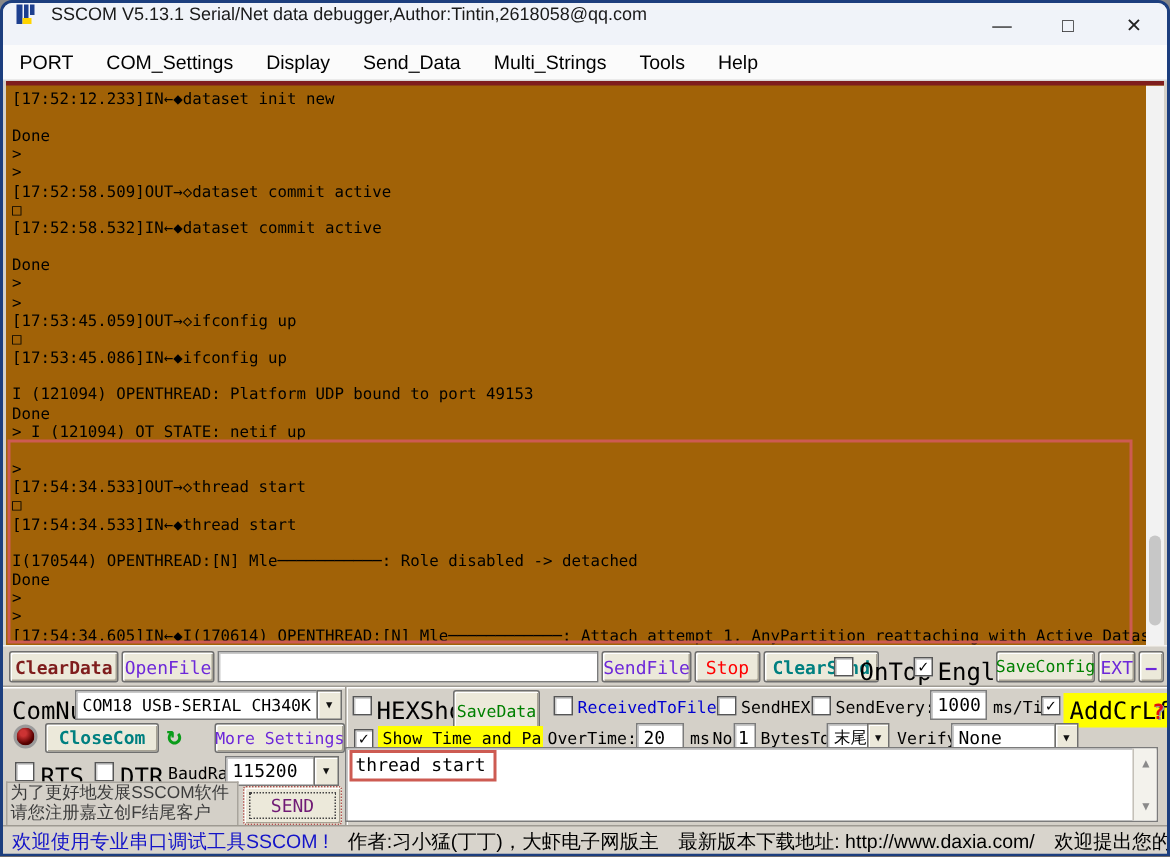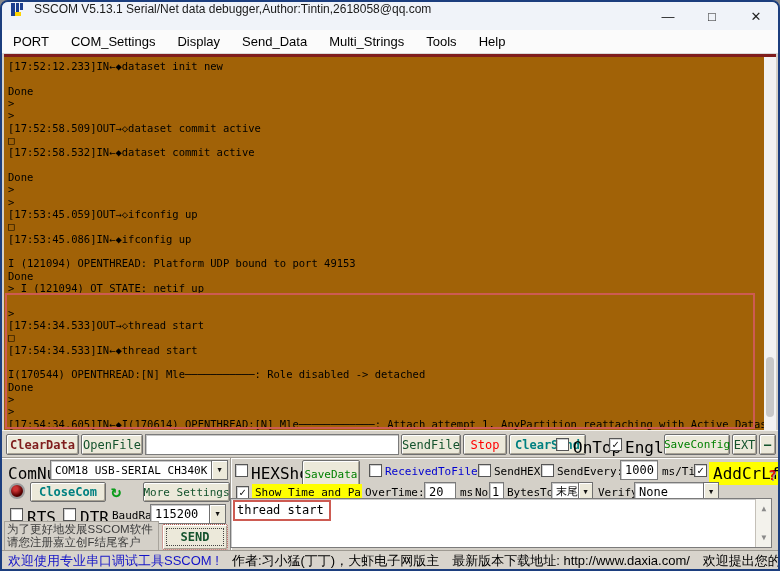--- a/index.html
+++ b/index.html
@@ -29,21 +29,21 @@
   
   .panel { position:absolute; left:0; top:428px; width:776px; height:120px; background:#d4d0c8;
            border-top:1px solid #f4f2ee; font-family:"DejaVu Sans Mono",monospace; }
   .hgroove { position:absolute; left:0; top:26px; width:776px; height:2px;
              border-top:1px solid #9e9a92; border-bottom:1px solid #fff; }
   .vgroove { position:absolute; left:228px; top:27px; width:2px; height:92px;
              border-left:1px solid #9e9a92; border-right:1px solid #fff; }
   .btn { position:absolute; display:flex; align-items:center; justify-content:center;
          background:#ece9da; border:1px solid #6f6f6f; border-radius:2px;
          box-shadow:inset 1px 1px 0 #fff, inset -1px -1px 0 #a7a294;
-         font-family:"DejaVu Sans Mono",monospace; font-size:12px; color:#14532d; white-space:nowrap; }
+         font-family:"DejaVu Sans Mono",monospace; font-size:12px; color:#6d28d9; white-space:nowrap; }
   .field { position:absolute; background:#fff; border:1px solid #7b7b7b;
            box-shadow:inset 1px 1px 0 #c9c9c9; font-family:"DejaVu Sans Mono",monospace;
            font-size:12px; color:#000; display:flex; align-items:center; padding:0 4px;
            white-space:nowrap; overflow:hidden; }
   .combo-arrow { position:absolute; width:17px; background:#ece9da; border:1px solid #6f6f6f;
                  box-shadow:inset 1px 1px 0 #fff; display:flex; align-items:center;
                  justify-content:center; font-size:7px; color:#111; }
   .cb { position:absolute; width:13px; height:13px; background:#fff; border:1px solid #565656;
         box-shadow:inset 1px 1px 0 #cfcfcf; font-size:11px; line-height:11px; text-align:center;
         color:#000; }
@@ -62,21 +62,21 @@
   .send-text { position:absolute; left:6px; top:4px; font-family:"DejaVu Sans Mono",monospace;
                font-size:12px; color:#000; }
   .ta-scroll { position:absolute; right:0; top:0; width:16px; height:100%; background:#f3f2ec;
                border-left:1px solid #c4c0b8; }
   .ta-arrow { position:absolute; left:0; width:16px; height:15px; display:flex; align-items:center;
               justify-content:center; font-size:8px; color:#8a8a8a; }
   .promo { position:absolute; left:2px; top:90px; width:155px; height:29px;
            border:1px solid #a8a49c; border-bottom:none; background:#d4d0c8; padding:1px 2px;
            font-size:11.5px; color:#3c3c3c; line-height:13px; white-space:nowrap; overflow:hidden;
            font-family:"Liberation Sans",sans-serif; }
-  .send-btn { left:160px; top:93px; width:66px; height:26px; color:#14532d; font-weight:bold;
+  .send-btn { left:160px; top:93px; width:66px; height:26px; color:#701a75; font-weight:normal;
               border:1px dotted #b05050; outline:1px dotted #444; outline-offset:-5px; }
   
   .statusbar { position:absolute; left:0; top:548px; width:776px; height:21px; background:#d8d4cc;
                border-top:1px solid #9e9a92; display:flex; align-items:center; gap:13px;
                padding-left:6px; font-size:13px; color:#000; white-space:nowrap; overflow:hidden; }
   .status-blue { color:#1414c8; }
 </style>
 </head>
 <body>
 

